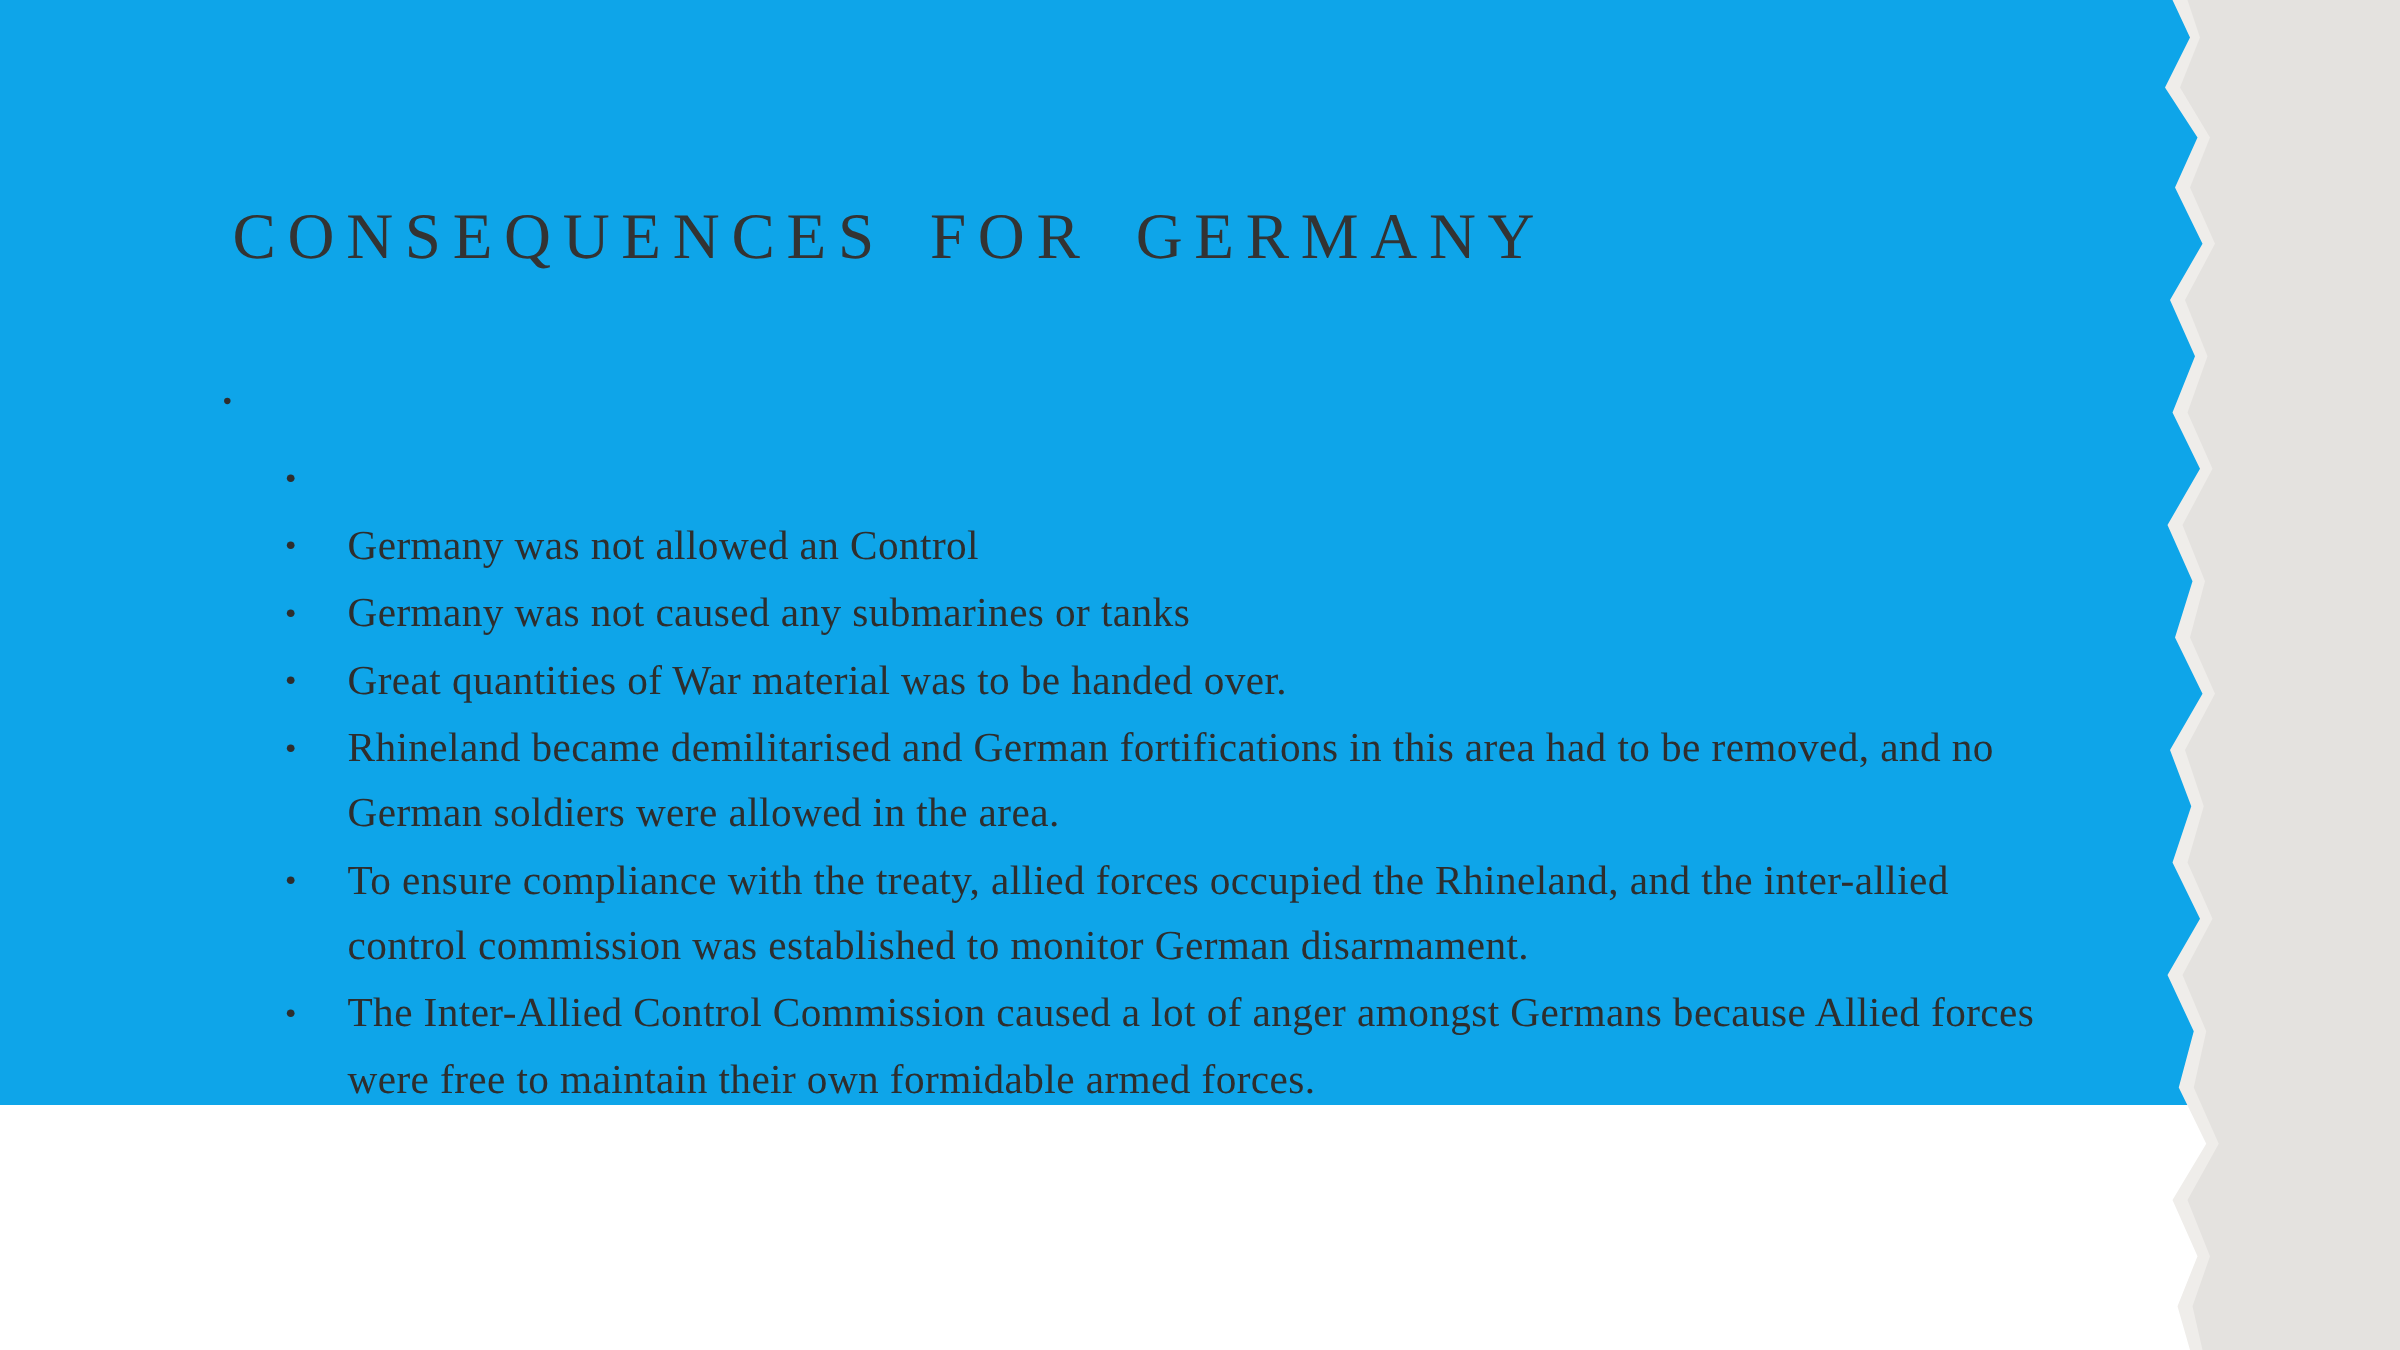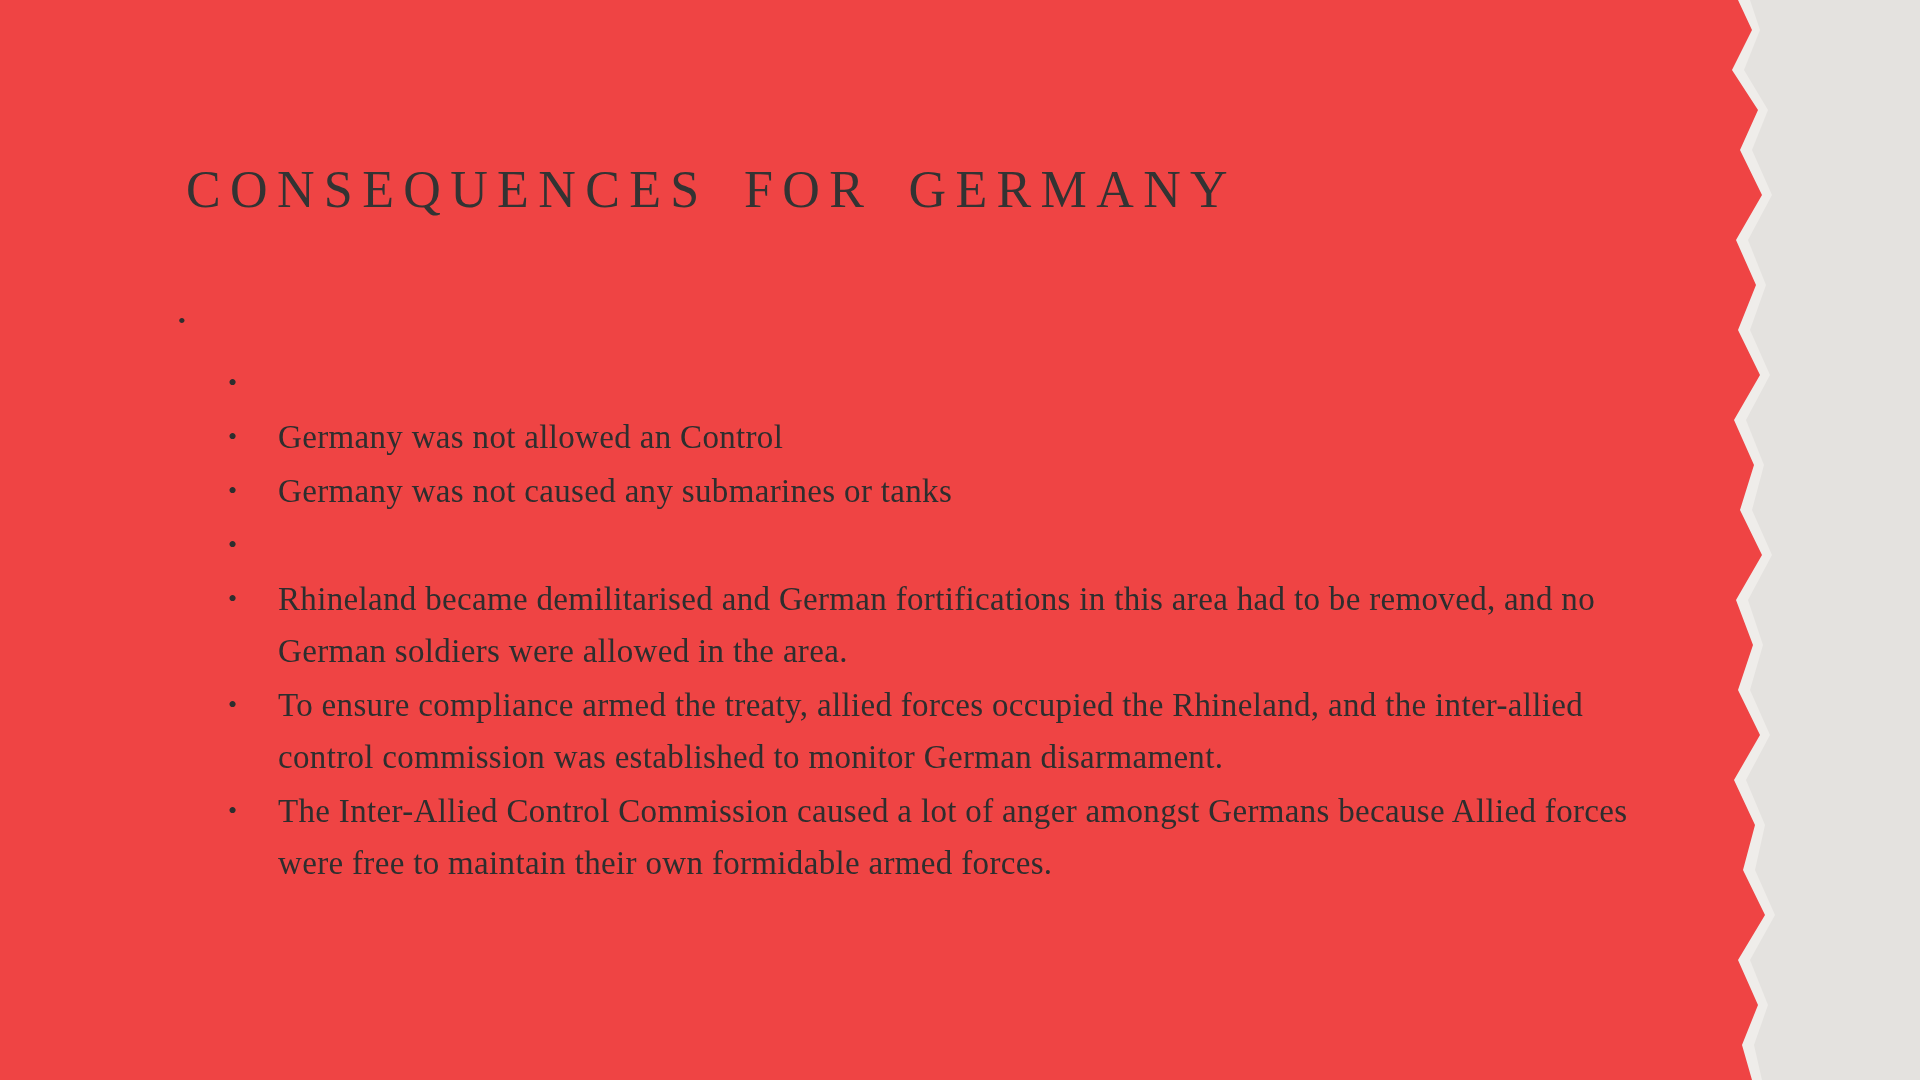--- a/index.html
+++ b/index.html
@@ -8,22 +8,22 @@
     width: 1920px;
     height: 1080px;
     overflow: hidden;
     background: #ffffff;
     font-family: "Liberation Serif", "DejaVu Serif", serif;
   }
 
   .slide {
     position: relative;
     width: 1920px;
-    height: 1080px;
-    background: #ef4444;
+    height: 884px;
+    background: #0ea5e9;
   }
 
   .slide-title {
     position: absolute;
     left: 186px;
     top: 160px;
     font-size: 52px;
     font-weight: 400;
     letter-spacing: 0.18em;
     word-spacing: 0.25em;
@@ -113,28 +113,29 @@
       <li class="sub-item">
         <span class="marker">•</span>
         <span class="text">Germany was not allowed an Control</span>
       </li>
       <li class="sub-item">
         <span class="marker">•</span>
         <span class="text">Germany was not caused any submarines or tanks</span>
       </li>
       <li class="sub-item">
         <span class="marker">•</span>
+        <span class="text">Great quantities of War material was to be handed over.</span>
       </li>
       <li class="sub-item">
         <span class="marker">•</span>
         <span class="text">Rhineland became demilitarised and German fortifications in this area had to be removed, and no German soldiers were allowed in the area.</span>
       </li>
       <li class="sub-item">
         <span class="marker">•</span>
-        <span class="text">To ensure compliance armed the treaty, allied forces occupied the Rhineland, and the inter-allied control commission was established to monitor German disarmament.</span>
+        <span class="text">To ensure compliance with the treaty, allied forces occupied the Rhineland, and the inter-allied control commission was established to monitor German disarmament.</span>
       </li>
       <li class="sub-item">
         <span class="marker">•</span>
         <span class="text">The Inter-Allied Control Commission caused a lot of anger amongst Germans because Allied forces were free to maintain their own formidable armed forces.</span>
       </li>
     </ul>
 
   </div>
 
   <svg class="torn-edge" width="260" height="1080" viewBox="0 0 260 1080" xmlns="http://www.w3.org/2000/svg" aria-hidden="true">

